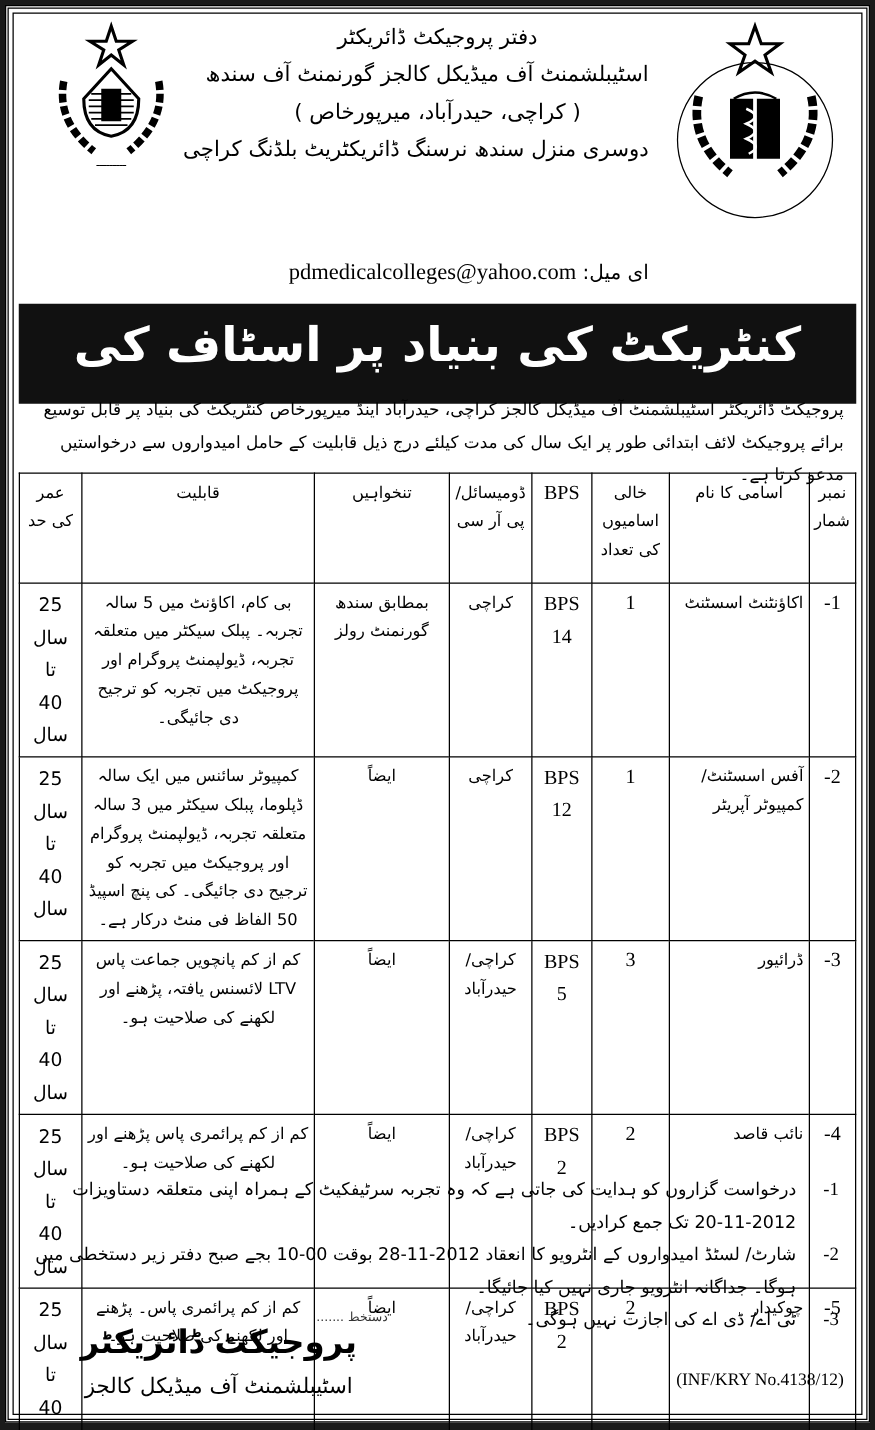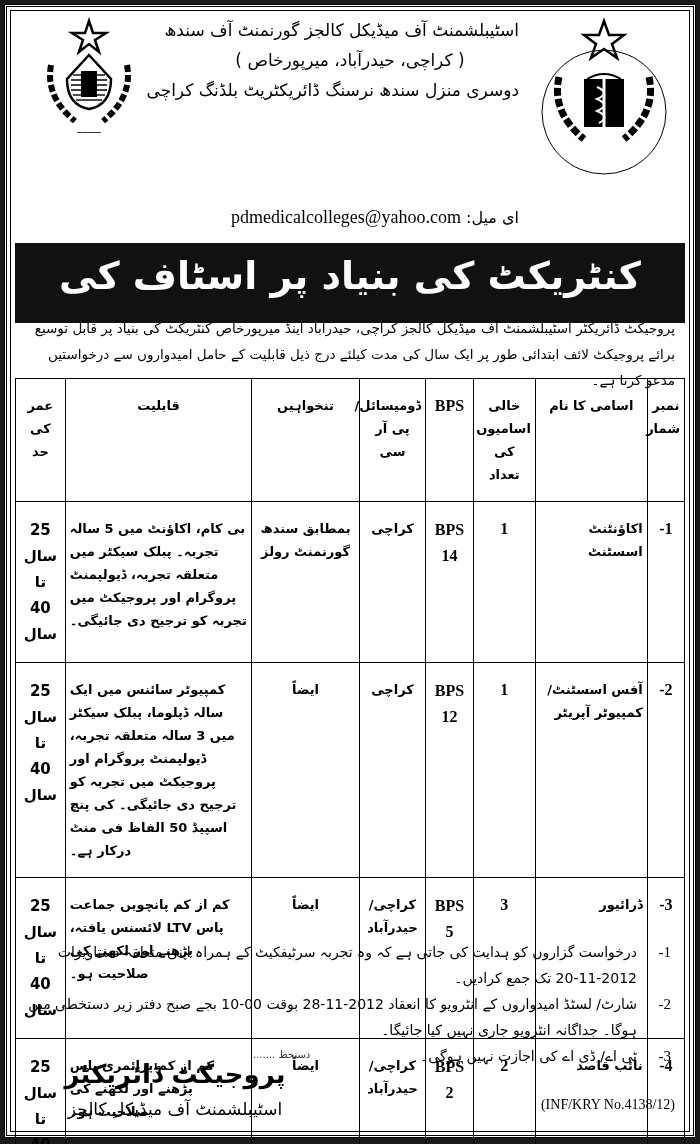--- a/index.html
+++ b/index.html
@@ -35,26 +35,26 @@
 
   
   .intro { position: absolute; left: 8px; right: 14px; top: 304px; font-size: 13.5px; line-height: 26px; text-align: right; }
 
   
   table.jobs {
     position: absolute; left: 4px; right: 4px; top: 367px; width: calc(100% - 8px);
     border-collapse: collapse; table-layout: fixed; direction: rtl;
   }
   table.jobs th, table.jobs td {
-    border: 1px solid #000; font-weight: bold; font-size: 13px; vertical-align: top;
-    padding: 15px 4px; line-height: 23px;
+    border: 1px solid #000; font-weight: normal; font-size: 13px; vertical-align: top;
+    padding: 4px 4px; line-height: 23px;
   }
   table.jobs th { height: 88px; text-align: center; }
   table.jobs td { text-align: center; }
-  table.jobs td.qual { text-align: left; }
+  table.jobs td.qual { text-align: center; }
   table.jobs td.post { text-align: right; }
   table.jobs .num { font-family: "Liberation Serif", serif; font-size: 16px; }
   table.jobs .bps { font-family: "Liberation Serif", serif; font-size: 16px; line-height: 26px; }
   table.jobs .age { font-size: 15px; line-height: 26px; }
   tr.r1 td { height: 108px; }
   tr.r2 td { height: 116px; }
   tr.r3 td { height: 98px; }
   tr.r4 td { height: 82px; }
   tr.r5 td { height: 96px; }
 
@@ -93,20 +93,21 @@
                 <line x1="42" y1="73" x2="78" y2="73"></line>
               <line x1="44" y1="78" x2="76" y2="78"></line>
                 <line x1="47" y1="83" x2="73" y2="83"></line>
             </g>
             <rect x="52" y="54" width="16" height="26" fill="#000"></rect>
             <text x="60" y="116" font-size="9" text-anchor="middle" fill="#000" font-family="DejaVu Sans, sans-serif">ـــــــــ</text>
           </svg>
         </div>
 
         <div class="header-lines">
+          <div class="hline urdu">دفتر پروجیکٹ ڈائریکٹر</div>
           <div class="hline urdu">اسٹیبلشمنٹ آف میڈیکل کالجز گورنمنٹ آف سندھ</div>
           <div class="hline urdu">( کراچی، حیدرآباد، میرپورخاص )</div>
           <div class="hline urdu">دوسری منزل سندھ نرسنگ ڈائریکٹریٹ بلڈنگ کراچی</div>
         </div>
 
         <div class="email-line urdu">
           <span>ای میل:</span>
           <span class="em">pdmedicalcolleges@yahoo.com</span>
         </div>
 

